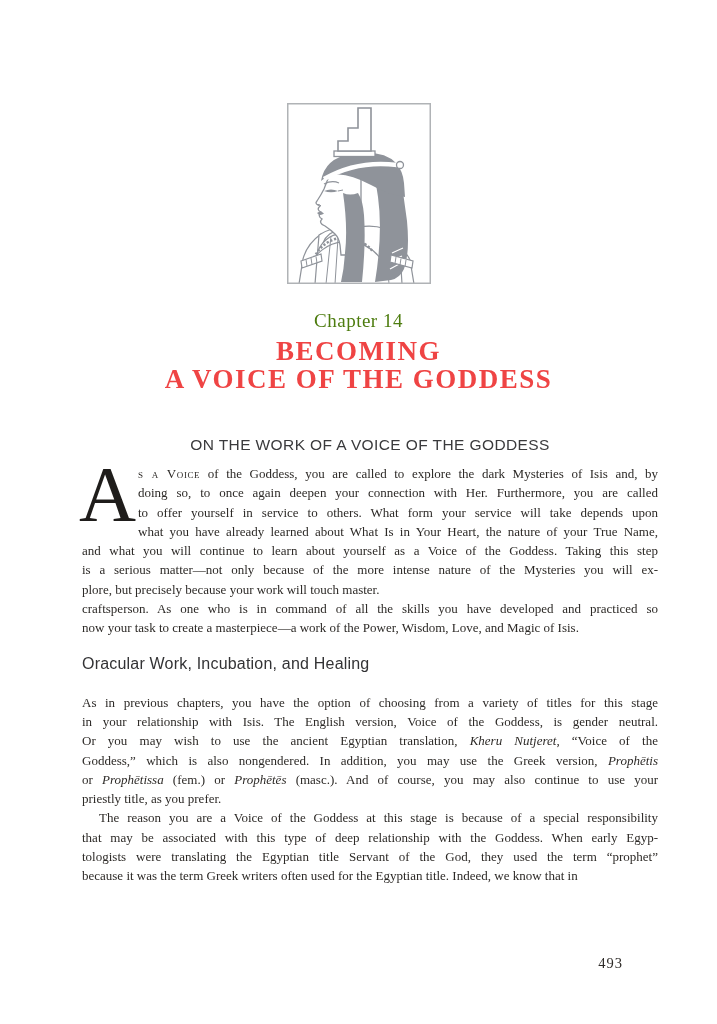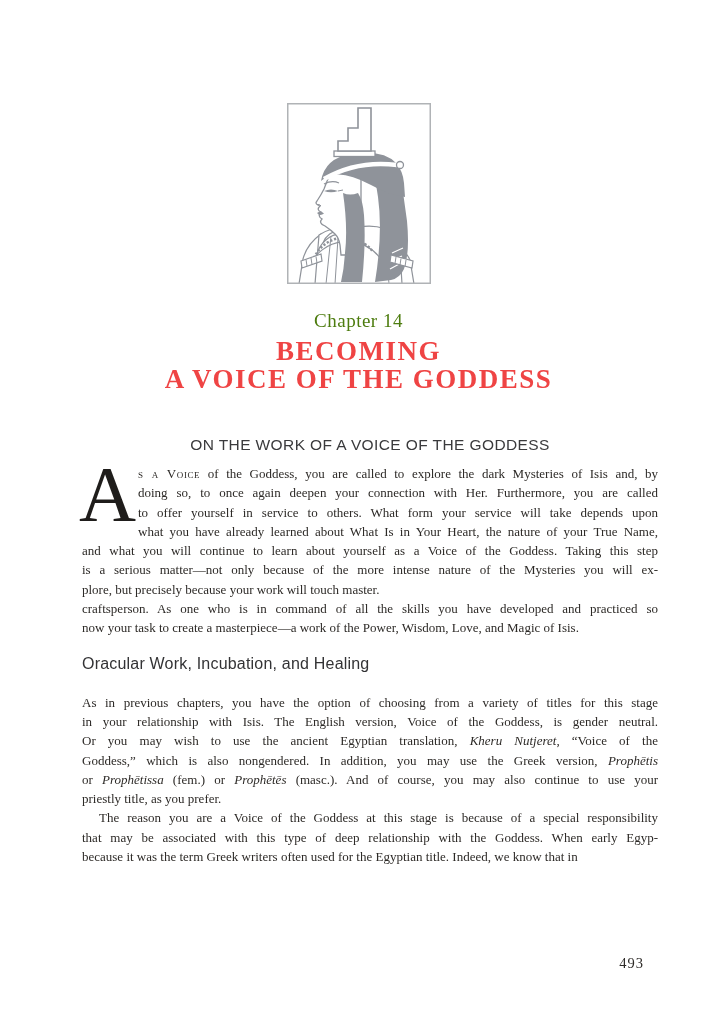--- a/index.html
+++ b/index.html
@@ -21,21 +21,21 @@
   
   .bodytext{margin-top:10px;font-size:13px;line-height:19.3px;color:#2d2a27;}
   .para{margin:0;}
   .tline{text-align:justify;text-align-last:justify;}
   .tline.tlast{text-align-last:auto;}
   .tline.tindent{text-indent:17px;}
   .smallcaps{font-variant:small-caps;letter-spacing:.6px;}
   .dropcap-box{float:left;width:49px;height:57px;margin:2px 7px 0 0;position:relative;}
   .dropcap-box .glyph{position:absolute;top:-12px;left:-3px;font-size:79px;line-height:79px;color:#1f1d1b;}
   
-  .page-number{position:absolute;right:73px;bottom:52px;font-size:14.5px;letter-spacing:1px;color:#2d2a27;}
+  .page-number{position:absolute;right:94px;bottom:52px;font-size:14.5px;letter-spacing:1px;color:#2d2a27;}
 </style>
 </head>
 <body>
 
 <div class="sheet">
 
   <div class="figure-box">
     <svg width="144" height="181" viewBox="0 0 144 181">
 
       <path d="M104,138 Q118,146 123,157 L127,181 L103,181 Z" fill="#ffffff" stroke="#8f939a" stroke-width="1.2"></path>
@@ -117,19 +117,20 @@
           <div class="tline">in your relationship with Isis. The English version, Voice of the Goddess, is gender neutral.</div>
           <div class="tline">Or you may wish to use the ancient Egyptian translation, <i>Kheru Nutjeret</i>, “Voice of the</div>
           <div class="tline">Goddess,” which is also nongendered. In addition, you may use the Greek version, <i>Prophētis</i></div>
           <div class="tline">or <i>Prophētissa</i> (fem.) or <i>Prophētēs</i> (masc.). And of course, you may also continue to use your</div>
           <div class="tline tlast">priestly title, as you prefer.</div>
         </div>
 
       <div class="para">
           <div class="tline tindent">The reason you are a Voice of the Goddess at this stage is because of a special responsibility</div>
           <div class="tline">that may be associated with this type of deep relationship with the Goddess. When early Egyp-</div>
+          <div class="tline">tologists were translating the Egyptian title Servant of the God, they used the term “prophet”</div>
           <div class="tline tlast">because it was the term Greek writers often used for the Egyptian title. Indeed, we know that in</div>
         </div>
     </div>
   </div>
 
   <div class="page-number">493</div>
 </div>
 
 </body></html>

